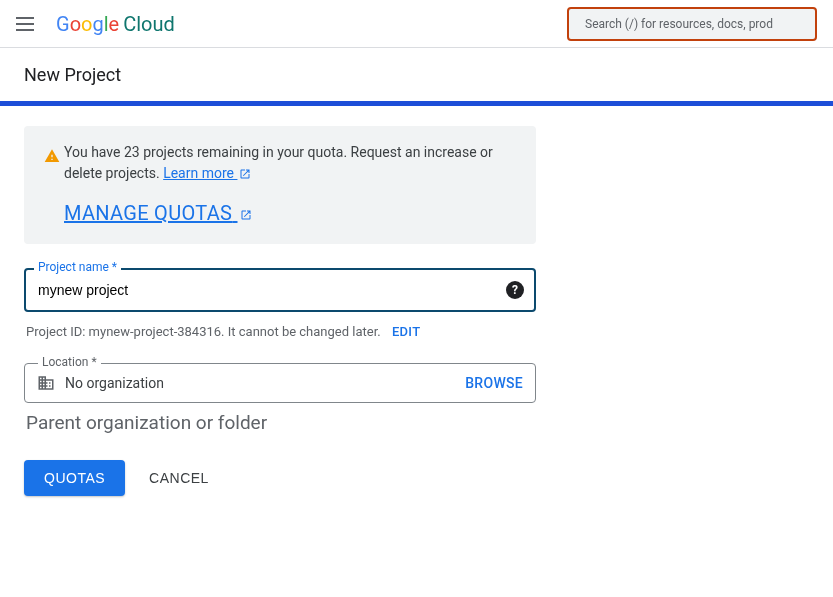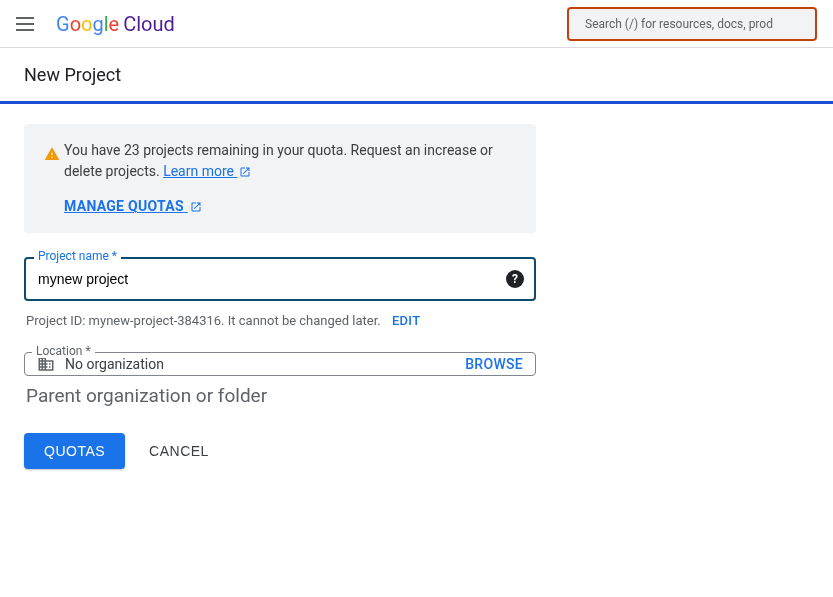--- a/index.html
+++ b/index.html
@@ -8,48 +8,48 @@
     .header { display: flex; align-items: center; padding: 8px 16px; border-bottom: 1px solid #dadce0; height: 48px; }
     .menu-icon { width: 24px; height: 24px; display: flex; flex-direction: column; justify-content: center; gap: 4px; cursor: pointer; margin-right: 16px; }
     .menu-icon span { display: block; height: 2px; background: #5f6368; width: 18px; }
     .logo { display: flex; align-items: center; font-size: 20px; }
     .logo-g1 { color: #4285f4; }
     .logo-o1 { color: #ea4335; }
     .logo-o2 { color: #fbbc04; }
     .logo-g2 { color: #4285f4; }
     .logo-l { color: #34a853; }
     .logo-e { color: #ea4335; }
-    .logo-cloud { color: #4c1d95; margin-left: 4px; }
+    .logo-cloud { color: #0f766e; margin-left: 4px; }
     .search-box { margin-left: auto; background: #f1f3f4; border: 2px solid #c2410c; border-radius: 4px; padding: 8px 16px; font-size: 12px; color: #5f6368; width: 250px; white-space: nowrap; overflow: hidden; }
     
-    .page-title-row { padding: 16px 24px; border-bottom: 3px solid #1d4ed8; }
+    .page-title-row { padding: 16px 24px; border-bottom: 5px solid #1d4ed8; }
     .page-title { font-size: 18px; font-weight: 400; }
     
     .content { padding: 20px 24px; max-width: 560px; }
     
     .info-box { background: #f1f3f4; border-radius: 4px; padding: 16px 20px; display: flex; gap: 4px; margin-bottom: 24px; }
     .warn-icon { width: 16px; margin-top: 6px; }
     .warn-svg { fill: #f29900; width: 16px; height: 16px; }
     .info-text { font-size: 14px; line-height: 1.5; color: #3c4043; }
     .link-blue { color: #1a73e8; text-decoration: underline; cursor: pointer; }
     .ext-icon { width: 12px; height: 12px; display: inline-block; vertical-align: middle; margin-left: 2px; }
     .manage-row { margin-top: 14px; }
-    .manage-link { color: #1a73e8; text-decoration: underline; font-weight: 700; font-size: 14px; letter-spacing: 0.3px; }
+    .manage-link { color: #1a73e8; text-decoration: underline; font-weight: 400; font-size: 20px; letter-spacing: 0.3px; }
     
     .field-wrap { position: relative; margin-bottom: 8px; }
     .field-label { position: absolute; top: -8px; left: 10px; background: #fff; padding: 0 4px; font-size: 12px; color: #1a73e8; }
-    .field-label-loc { position: absolute; top: -8px; left: 8px; background: #fff; padding: 0 4px; font-size: 12px; color: #5f6368; }
+    .field-label-loc { position: absolute; top: -8px; left: 14px; background: #fff; padding: 0 4px; font-size: 12px; color: #5f6368; }
     .input-main { width: 100%; border: 2px solid #0c4a6e; border-radius: 4px; padding: 12px 40px 12px 12px; font-size: 14px; outline: none; }
     .help-icon { position: absolute; right: 12px; top: 50%; transform: translateY(-50%); width: 18px; height: 18px; border-radius: 50%; background: #202124; color: #fff; display: flex; align-items: center; justify-content: center; font-size: 12px; font-weight: bold; cursor: pointer; }
     
     .helper-text { font-size: 13px; color: #5f6368; padding: 4px 2px; margin-bottom: 20px; }
     .edit-link { color: #1a73e8; font-weight: 500; margin-left: 8px; cursor: pointer; letter-spacing: 0.3px; font-size: 13px; }
     
     .loc-wrap { position: relative; margin-bottom: 6px; }
-    .loc-inner { border: 1px solid #80868b; border-radius: 4px; padding: 2px 12px; display: flex; align-items: center; gap: 10px; }
+    .loc-inner { border: 1px solid #80868b; border-radius: 4px; padding: 10px 12px; display: flex; align-items: center; gap: 10px; }
     .org-icon { width: 18px; height: 18px; }
     .loc-text { flex: 1; font-size: 14px; color: #3c4043; }
     .browse-btn { color: #1a73e8; font-weight: 500; font-size: 14px; letter-spacing: 0.3px; cursor: pointer; }
     .loc-helper { font-size: 19px; color: #5f6368; padding: 2px 2px; margin-bottom: 24px; }
     
     .action-row { display: flex; gap: 24px; align-items: center; }
     .btn-primary { background: #1a73e8; color: #fff; border: none; border-radius: 4px; padding: 10px 20px; font-size: 14px; font-weight: 500; letter-spacing: 0.5px; cursor: pointer; box-shadow: 0 1px 2px rgba(60,64,67,0.3); }
     .btn-text { background: none; border: none; color: #3c4043; font-size: 14px; font-weight: 500; letter-spacing: 0.5px; cursor: pointer; text-align: center; }
   </style>
 </head>

